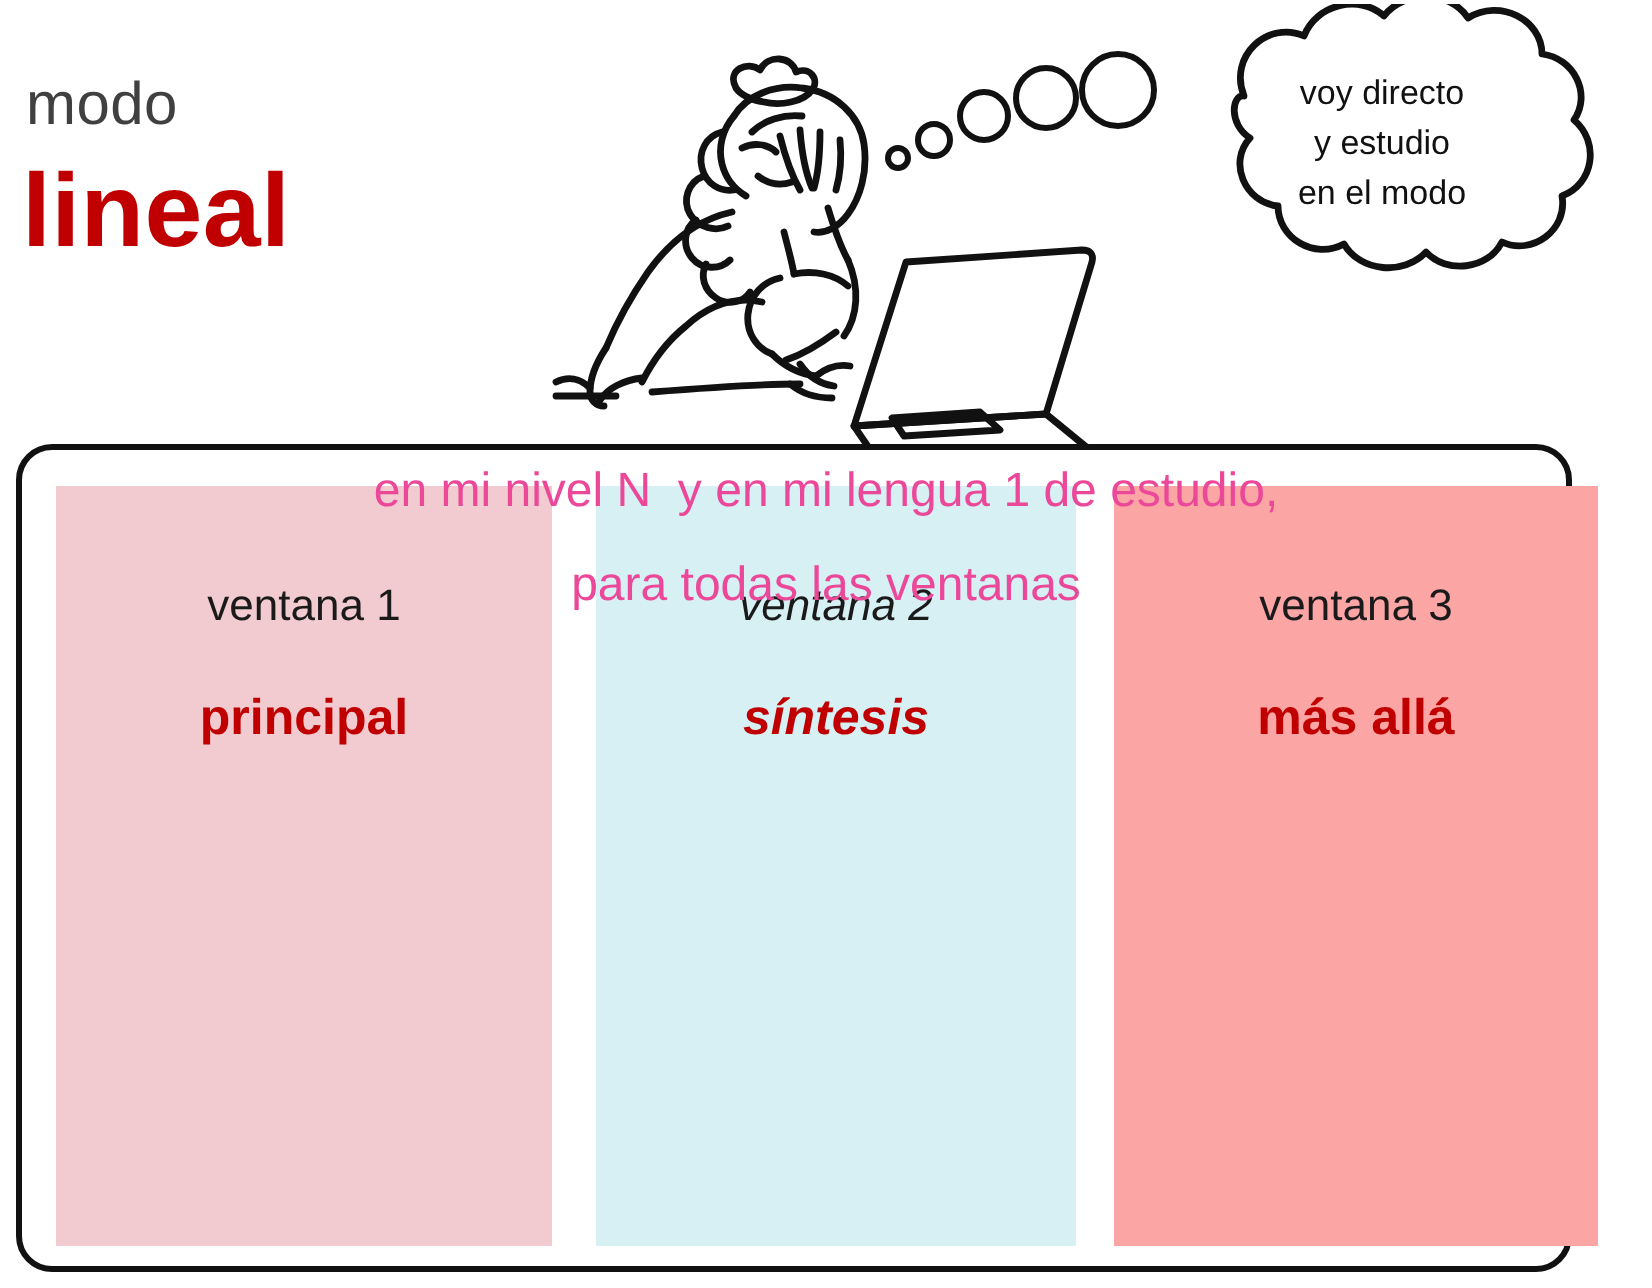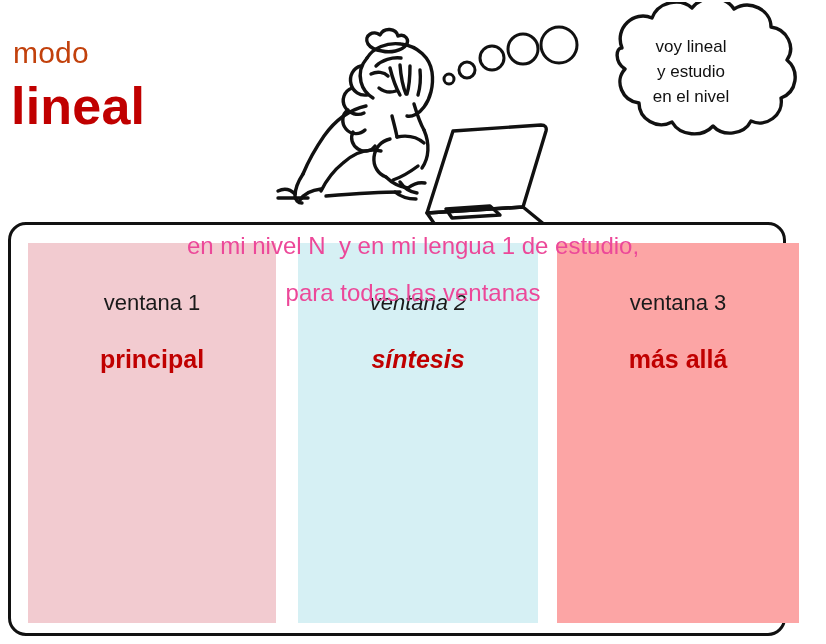--- a/index.html
+++ b/index.html
@@ -18,21 +18,21 @@
     overflow: hidden;
   }
 
   
   .heading-modo {
     position: absolute;
     left: 13px;
     top: 38px;
     font-size: 30px;
     line-height: 1;
-    color: #c2410c;
+    color: #404040;
     letter-spacing: 0.2px;
     white-space: nowrap;
   }
   .heading-lineal {
     position: absolute;
     left: 11px;
     top: 80px;
     font-size: 52px;
     line-height: 1;
     font-weight: bold;
@@ -222,23 +222,23 @@
              c16 2 25 20 16 33
              c13 11 10 32 -6 38
              c3 17 -15 30 -30 23
              c-7 14 -28 16 -38 5
              c-11 12 -33 10 -41 -4
              c-15 8 -33 -3 -33 -19
              c-17 -2 -25 -22 -14 -34
              c-11 -7 -9 -22 -3 -21 z" fill="#ffffff" stroke="#111111" stroke-width="3.4" stroke-linejoin="round"></path>
   </svg>
   <div class="bubble-text">
-    <div>voy lineal</div>
+    <div>voy directo</div>
     <div>y estudio</div>
-    <div>en el nivel</div>
+    <div>en el modo</div>
   </div>
 
   <div class="main-box">
     <div class="columns">
 
       <div class="col col-1">
         <div class="col-title">ventana 1</div>
         <div class="col-keyword">principal</div>
       </div>
 

